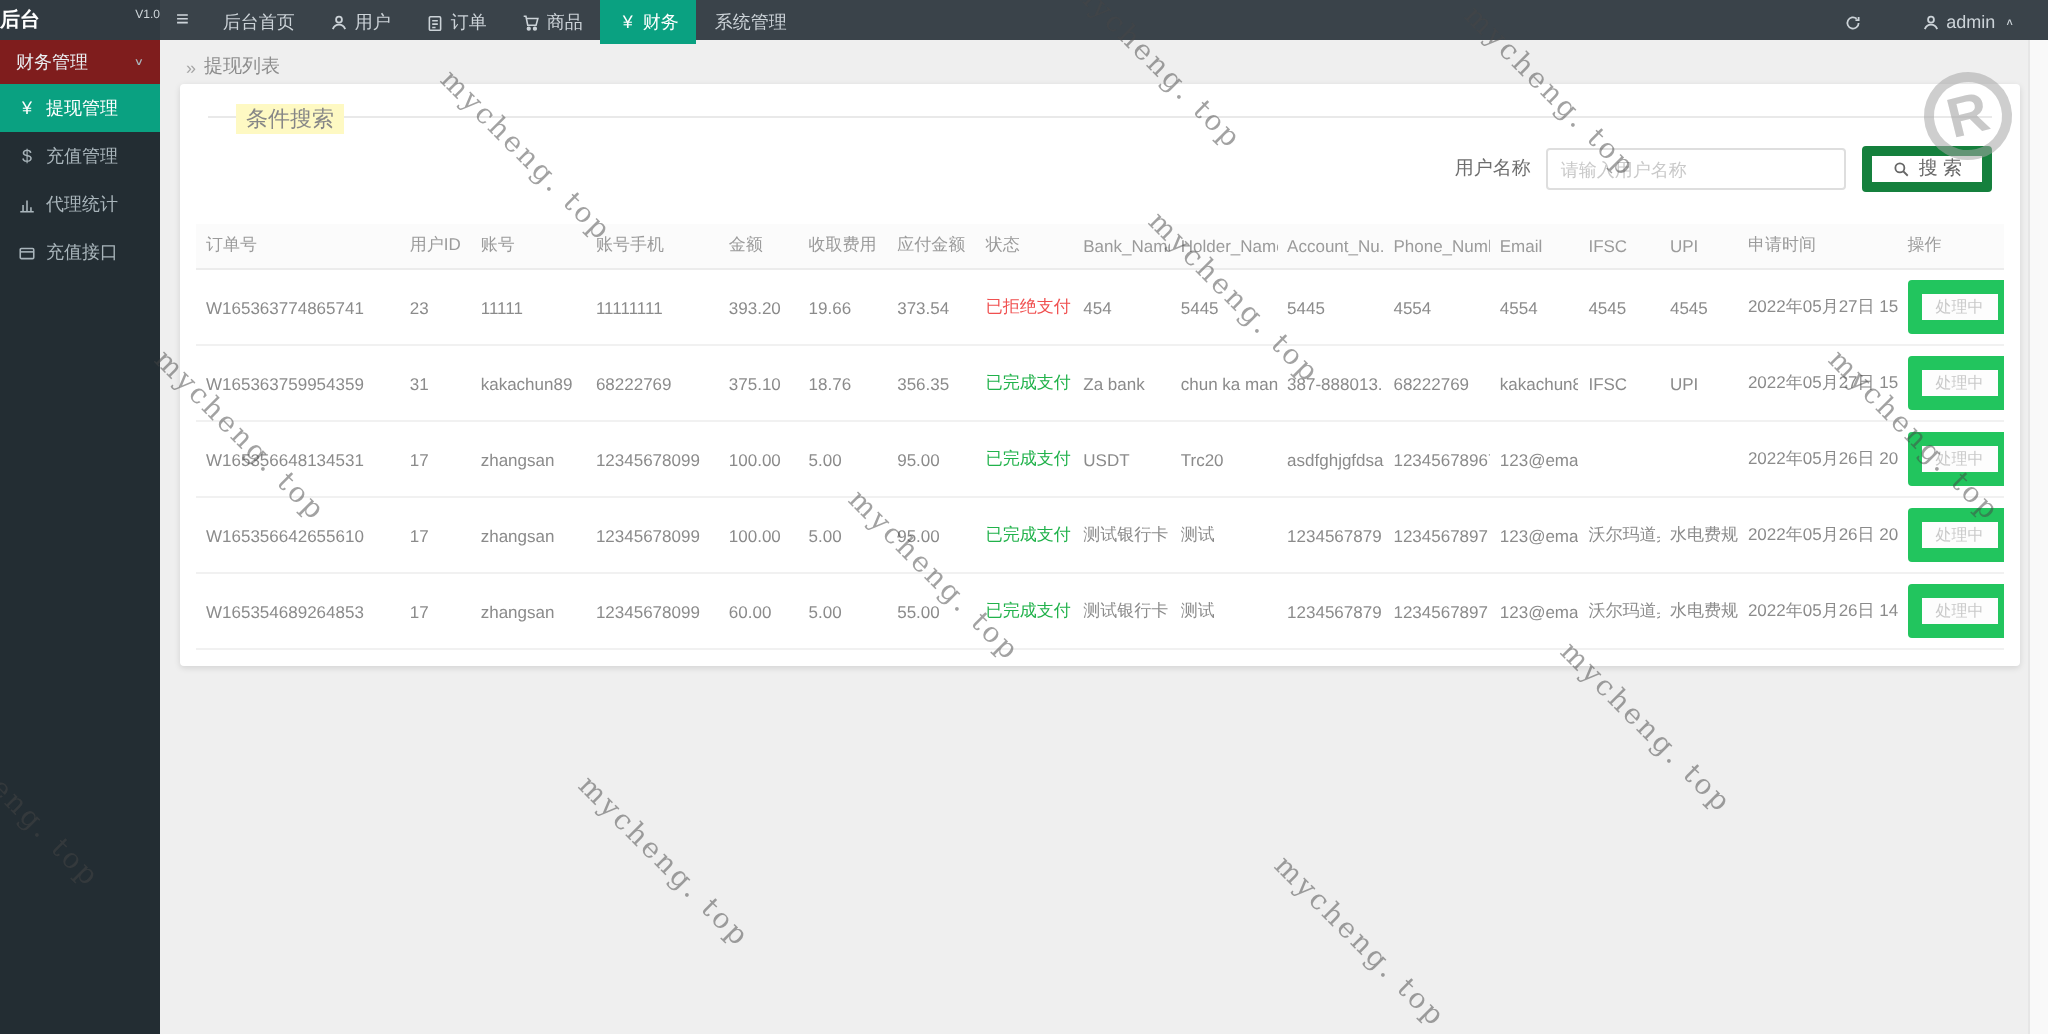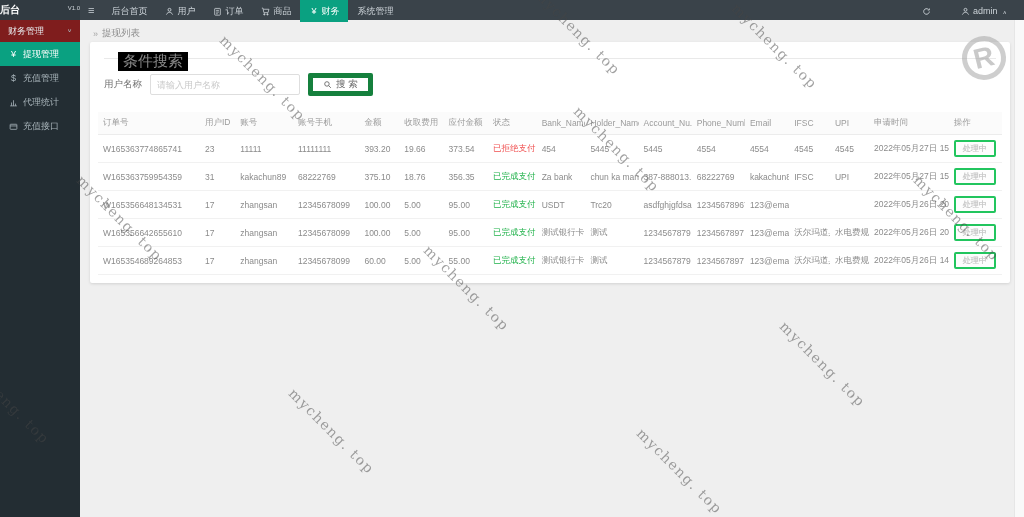--- a/index.html
+++ b/index.html
@@ -29,34 +29,34 @@
   .side-item .ic svg { width:9px; height:9px; }
 
   
   .main { position:absolute; left:80px; top:20px; right:0; bottom:0; }
   .breadcrumb { padding:7px 0 0 13px; font-size:9.5px; color:#8d8d8d; display:flex; align-items:center; gap:4px; }
   .breadcrumb .bc-ic { color:#a5a5a5; font-size:9px; }
 
   .card { position:absolute; left:10px; top:22px; width:920px; background:#fff; border-radius:2px; box-shadow:0 1px 3px rgba(0,0,0,.12); padding:12px 8px 8px; z-index:5; }
 
   .fieldset { position:relative; border-top:1px solid #e9e9e9; margin:4px 6px 0; height:1px; }
-  .legend { position:absolute; top:-7px; left:14px; background:#000000; padding:0 5px; font-size:15px; color:#878787; white-space:nowrap; }
-  .form-row { display:flex; align-items:center; gap:8px; margin:14px 6px 0; }
+  .legend { position:absolute; top:-7px; left:14px; background:#fef9c3; padding:0 5px; font-size:11px; color:#878787; white-space:nowrap; }
+  .form-row { display:flex; align-items:center; gap:8px; margin:14px 6px 0;justify-content:flex-end; }
   .form-label { font-size:9.5px; color:#6e6e6e; white-space:nowrap; }
   .input { width:150px; height:21px; border:1px solid #dedede; border-radius:2px; font-size:9px; padding:0 6px; color:#666; outline:none; font-family:"Liberation Sans",sans-serif; }
   .input::placeholder { color:#c9c9c9; }
   .search-btn { height:23px; display:flex; align-items:center; gap:4px; border:5px solid #15803d; background:#fff; border-radius:2px; padding:0 10px; font-size:9.5px; color:#666; cursor:pointer; font-family:"Liberation Sans",sans-serif; }
   .search-btn svg { width:9px; height:9px; }
 
   table { width:100%; border-collapse:collapse; table-layout:fixed; margin-top:16px; }
   th { font-size:8.5px; color:#9b9b9b; font-weight:normal; text-align:left; padding:5px 5px; border-bottom:1px solid #ececec; background:#fbfbfb; white-space:nowrap; overflow:hidden; }
   td { font-size:8.5px; color:#8b8b8b; padding:5px 5px; border-bottom:1px solid #f1f1f1; white-space:nowrap; overflow:hidden; }
   .st-danger { color:#f05050;margin-top:22px; }
   .st-success { color:#21b24b; }
-  .btn-mini { display:inline-block; border:2px solid #22c55e; background:#fdfdfd; color:#c9c9c9; font-size:8px; padding:1px 7px; border-radius:2px; cursor:pointer;font-weight:bold; }
+  .btn-mini { display:inline-block; border:7px solid #22c55e; background:#fdfdfd; color:#c9c9c9; font-size:8px; padding:1px 7px; border-radius:2px; cursor:pointer; }
 
   
   .scrollstrip { position:absolute; right:0; top:20px; width:10px; bottom:0; background:#f9f9f9; border-left:1px solid #e6e6e6; z-index:18; }
   .wm-layer { position:absolute; inset:0; pointer-events:none; z-index:30; overflow:hidden; }
   .wm { position:absolute; font-family:"DejaVu Serif",serif; font-size:14px; letter-spacing:1.5px; color:rgba(70,70,70,.5); transform:rotate(45deg); transform-origin:0 0; white-space:nowrap; }
   .r-logo { position:absolute; left:962px; top:36px; width:44px; height:44px; border:5px solid rgba(165,165,165,.55); border-radius:50%; display:flex; align-items:center; justify-content:center; font-size:28px; font-weight:bold; color:rgba(165,165,165,.6); transform:rotate(-14deg); z-index:28; }
 </style>
 </head>
 <body>
 

